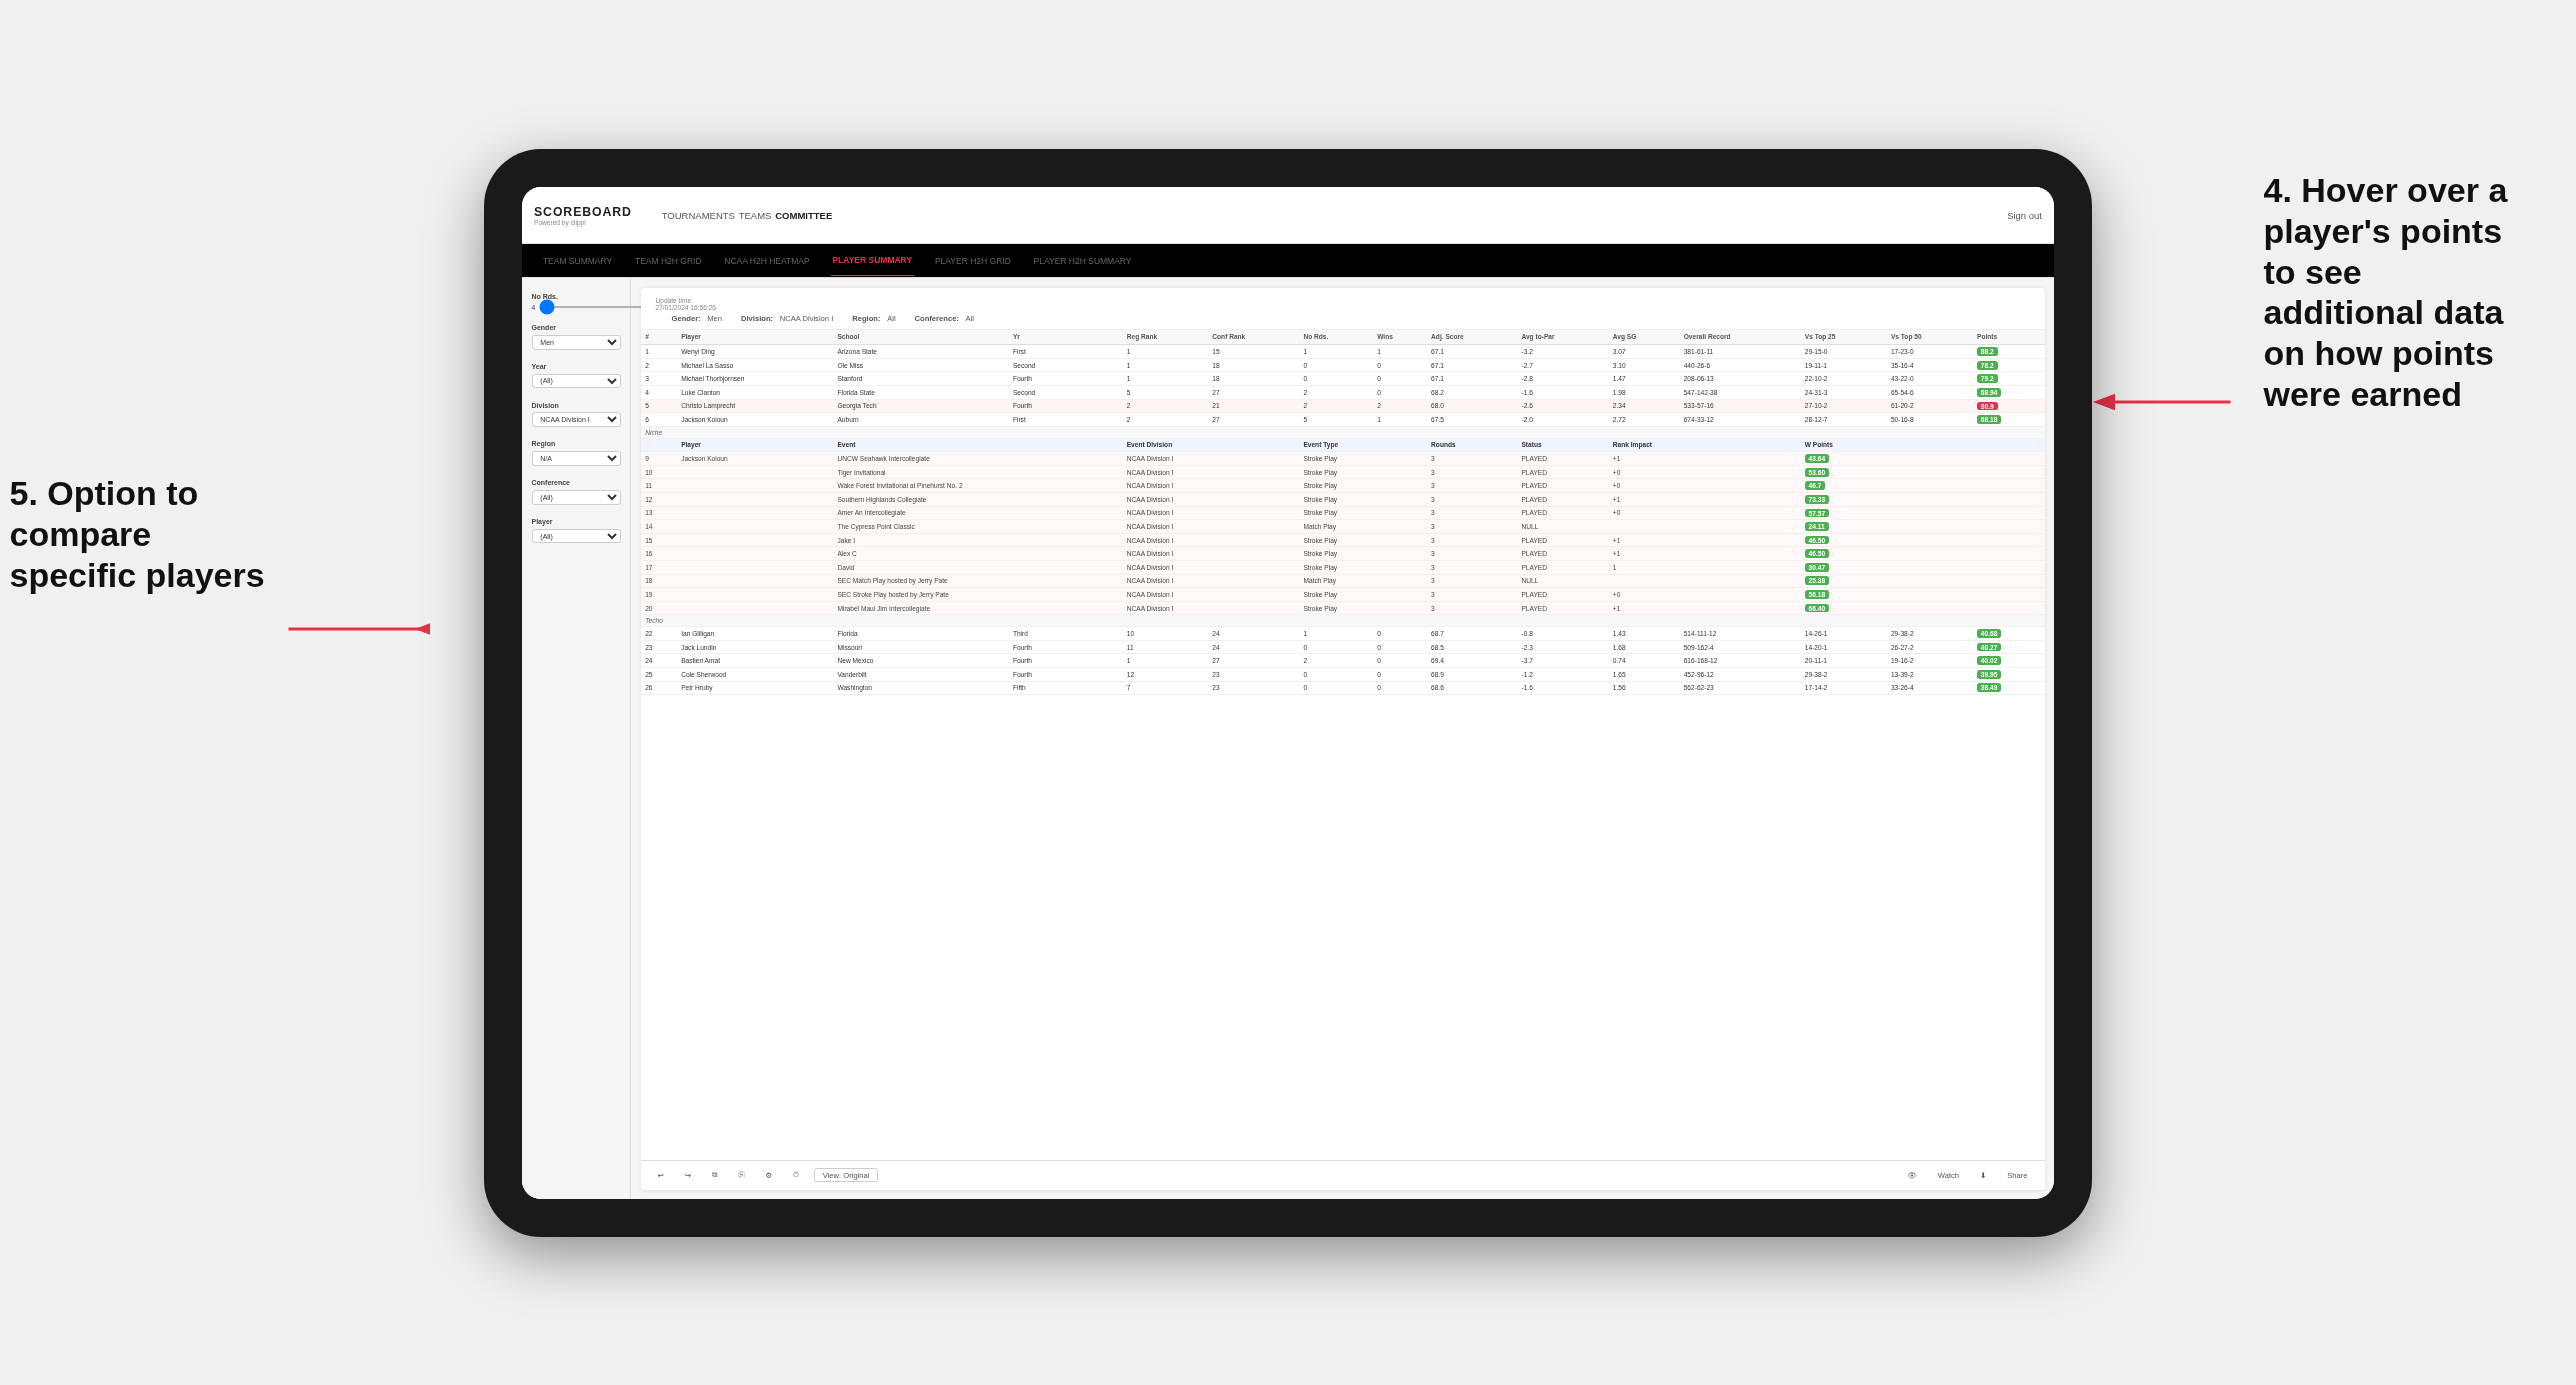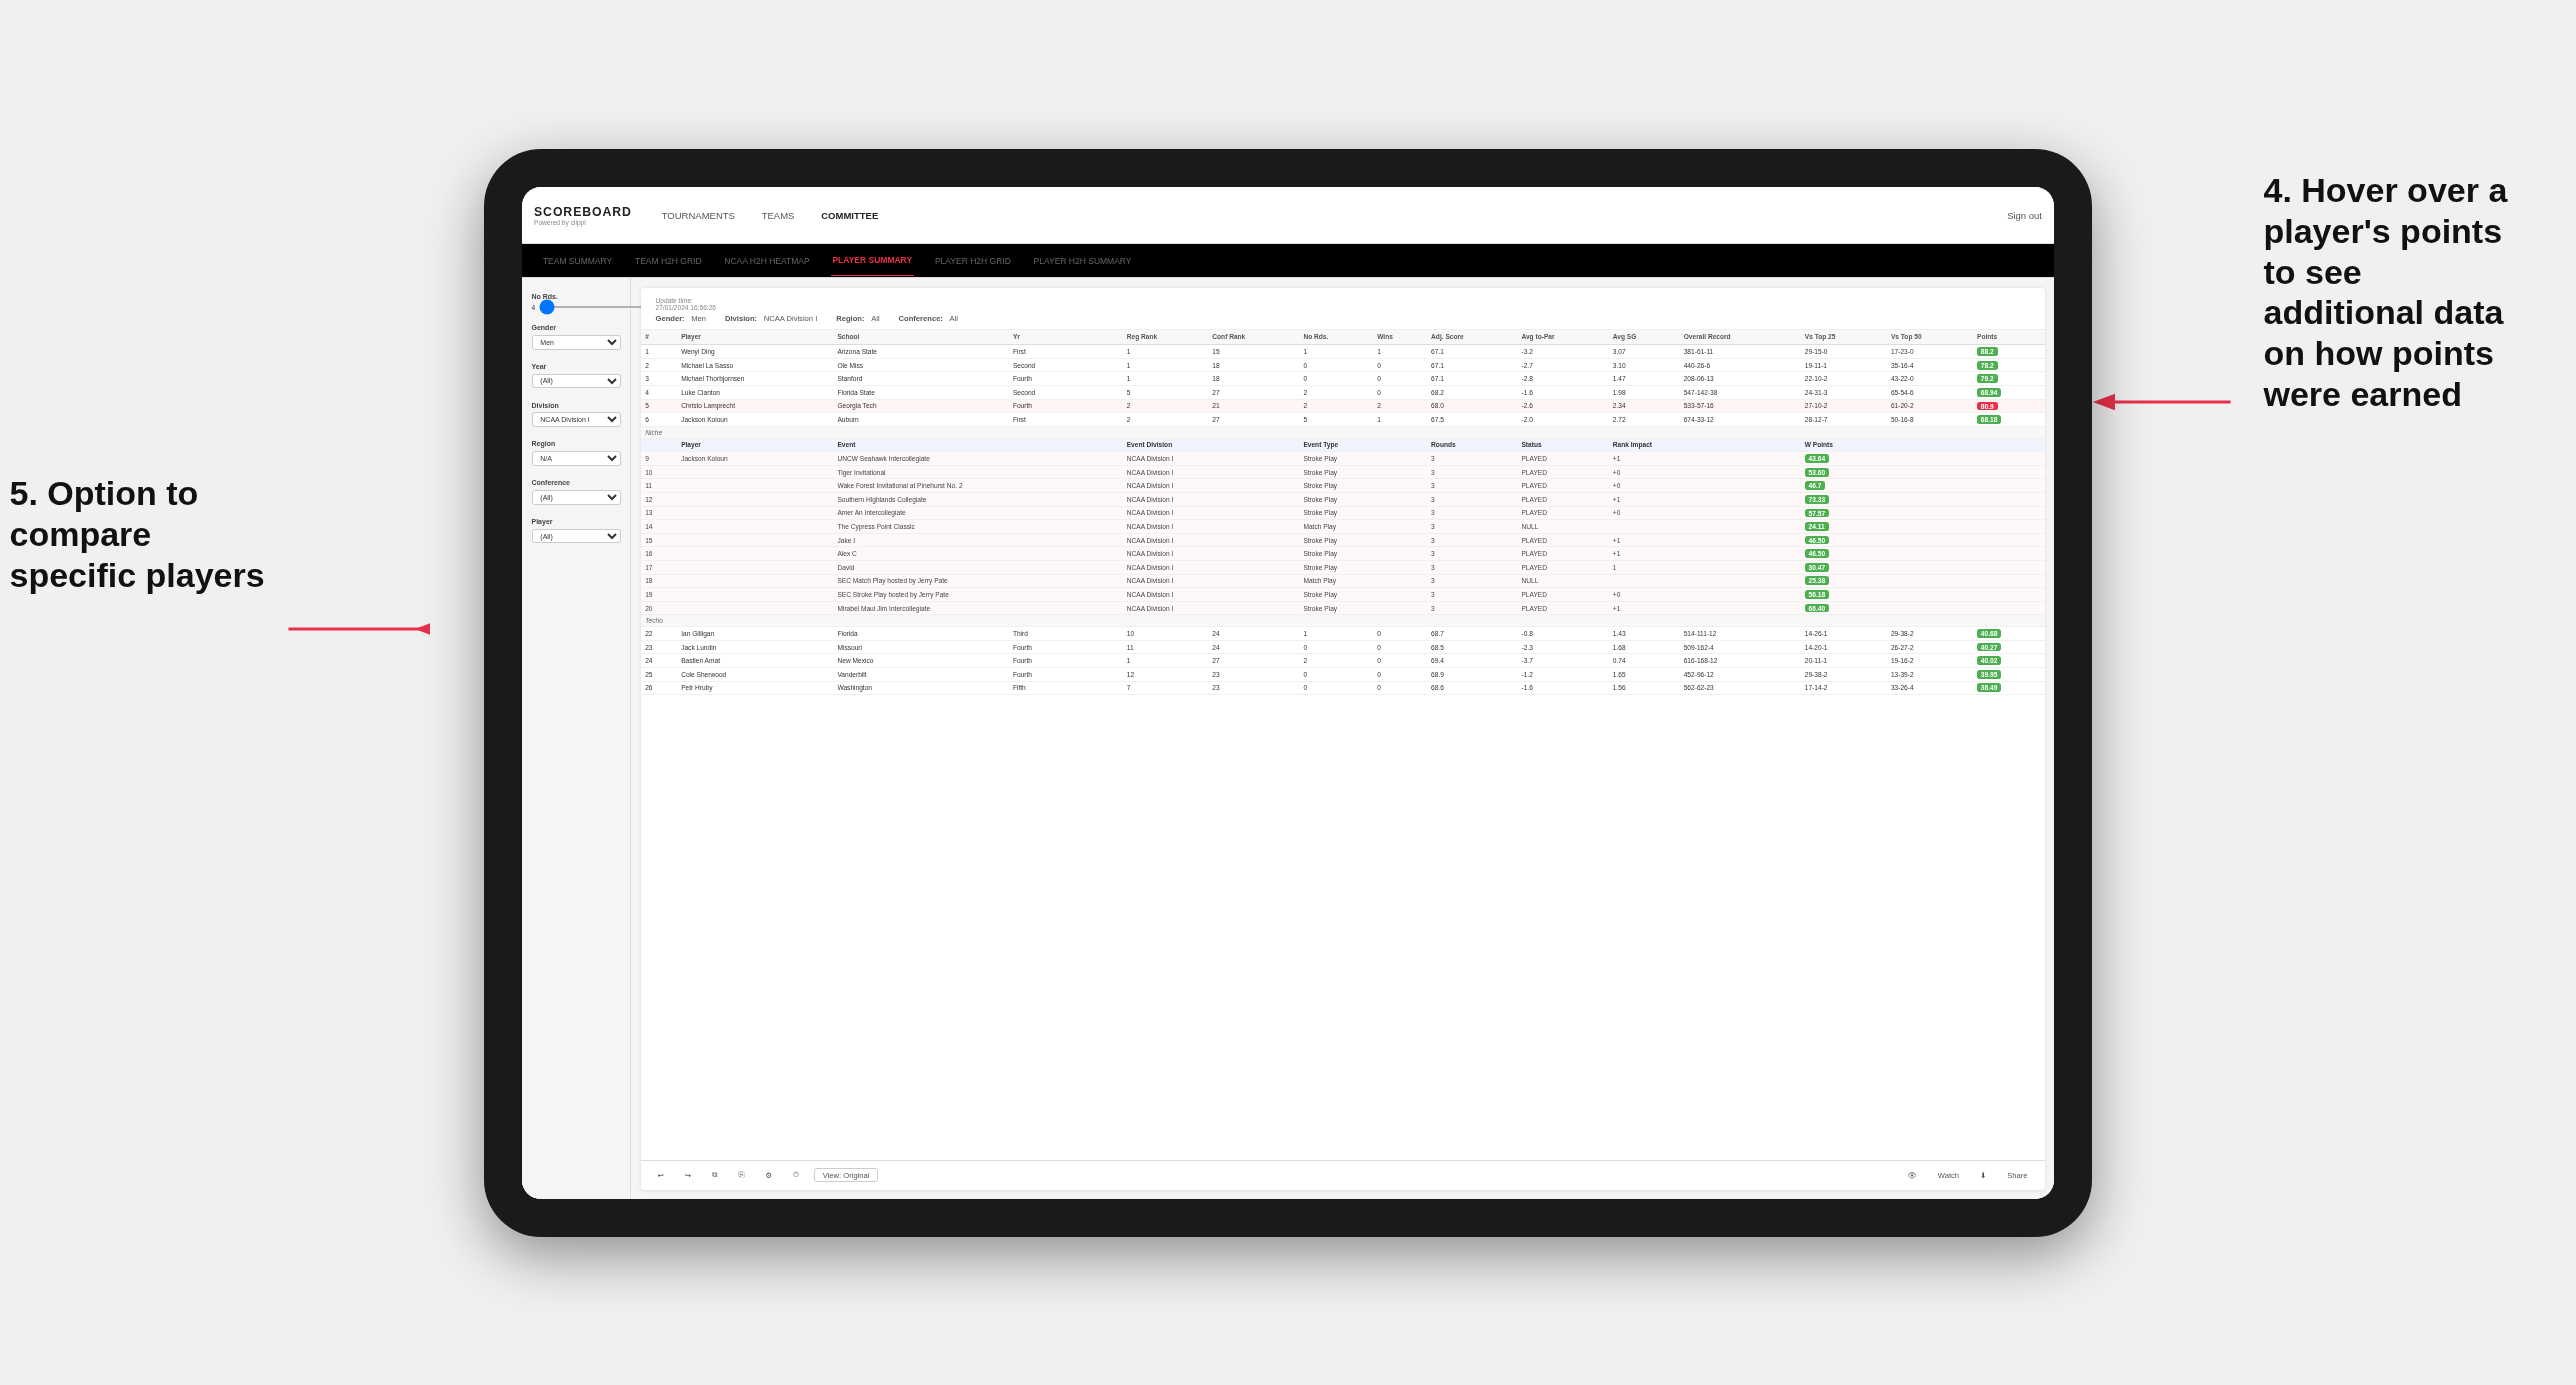--- a/index.html
+++ b/index.html
@@ -59,21 +59,20 @@
       color: #222;
     }
 
     .logo-sub {
       font-size: 6.6px;
       color: #888;
     }
 
     .nav-links {
       display: flex;
-      gap: 23px;
       flex: 1;
     }
 
     .nav-link {
       font-size: 9.5px;
       color: #555;
       text-decoration: none;
       cursor: pointer;
       padding: 13.2px 1.9px;
     }
@@ -197,20 +196,21 @@
       color: #222;
       margin-bottom: 3.8px;
     }
 
     .filter-row {
       display: flex;
       gap: 19px;
       align-items: center;
       font-size: 7.6px;
       color: #555;
+      margin-left: 16px;
     }
 
     .filter-item {
       display: flex;
       align-items: center;
       gap: 3.8px;
     }
 
     .filter-label {
       font-weight: 600;

